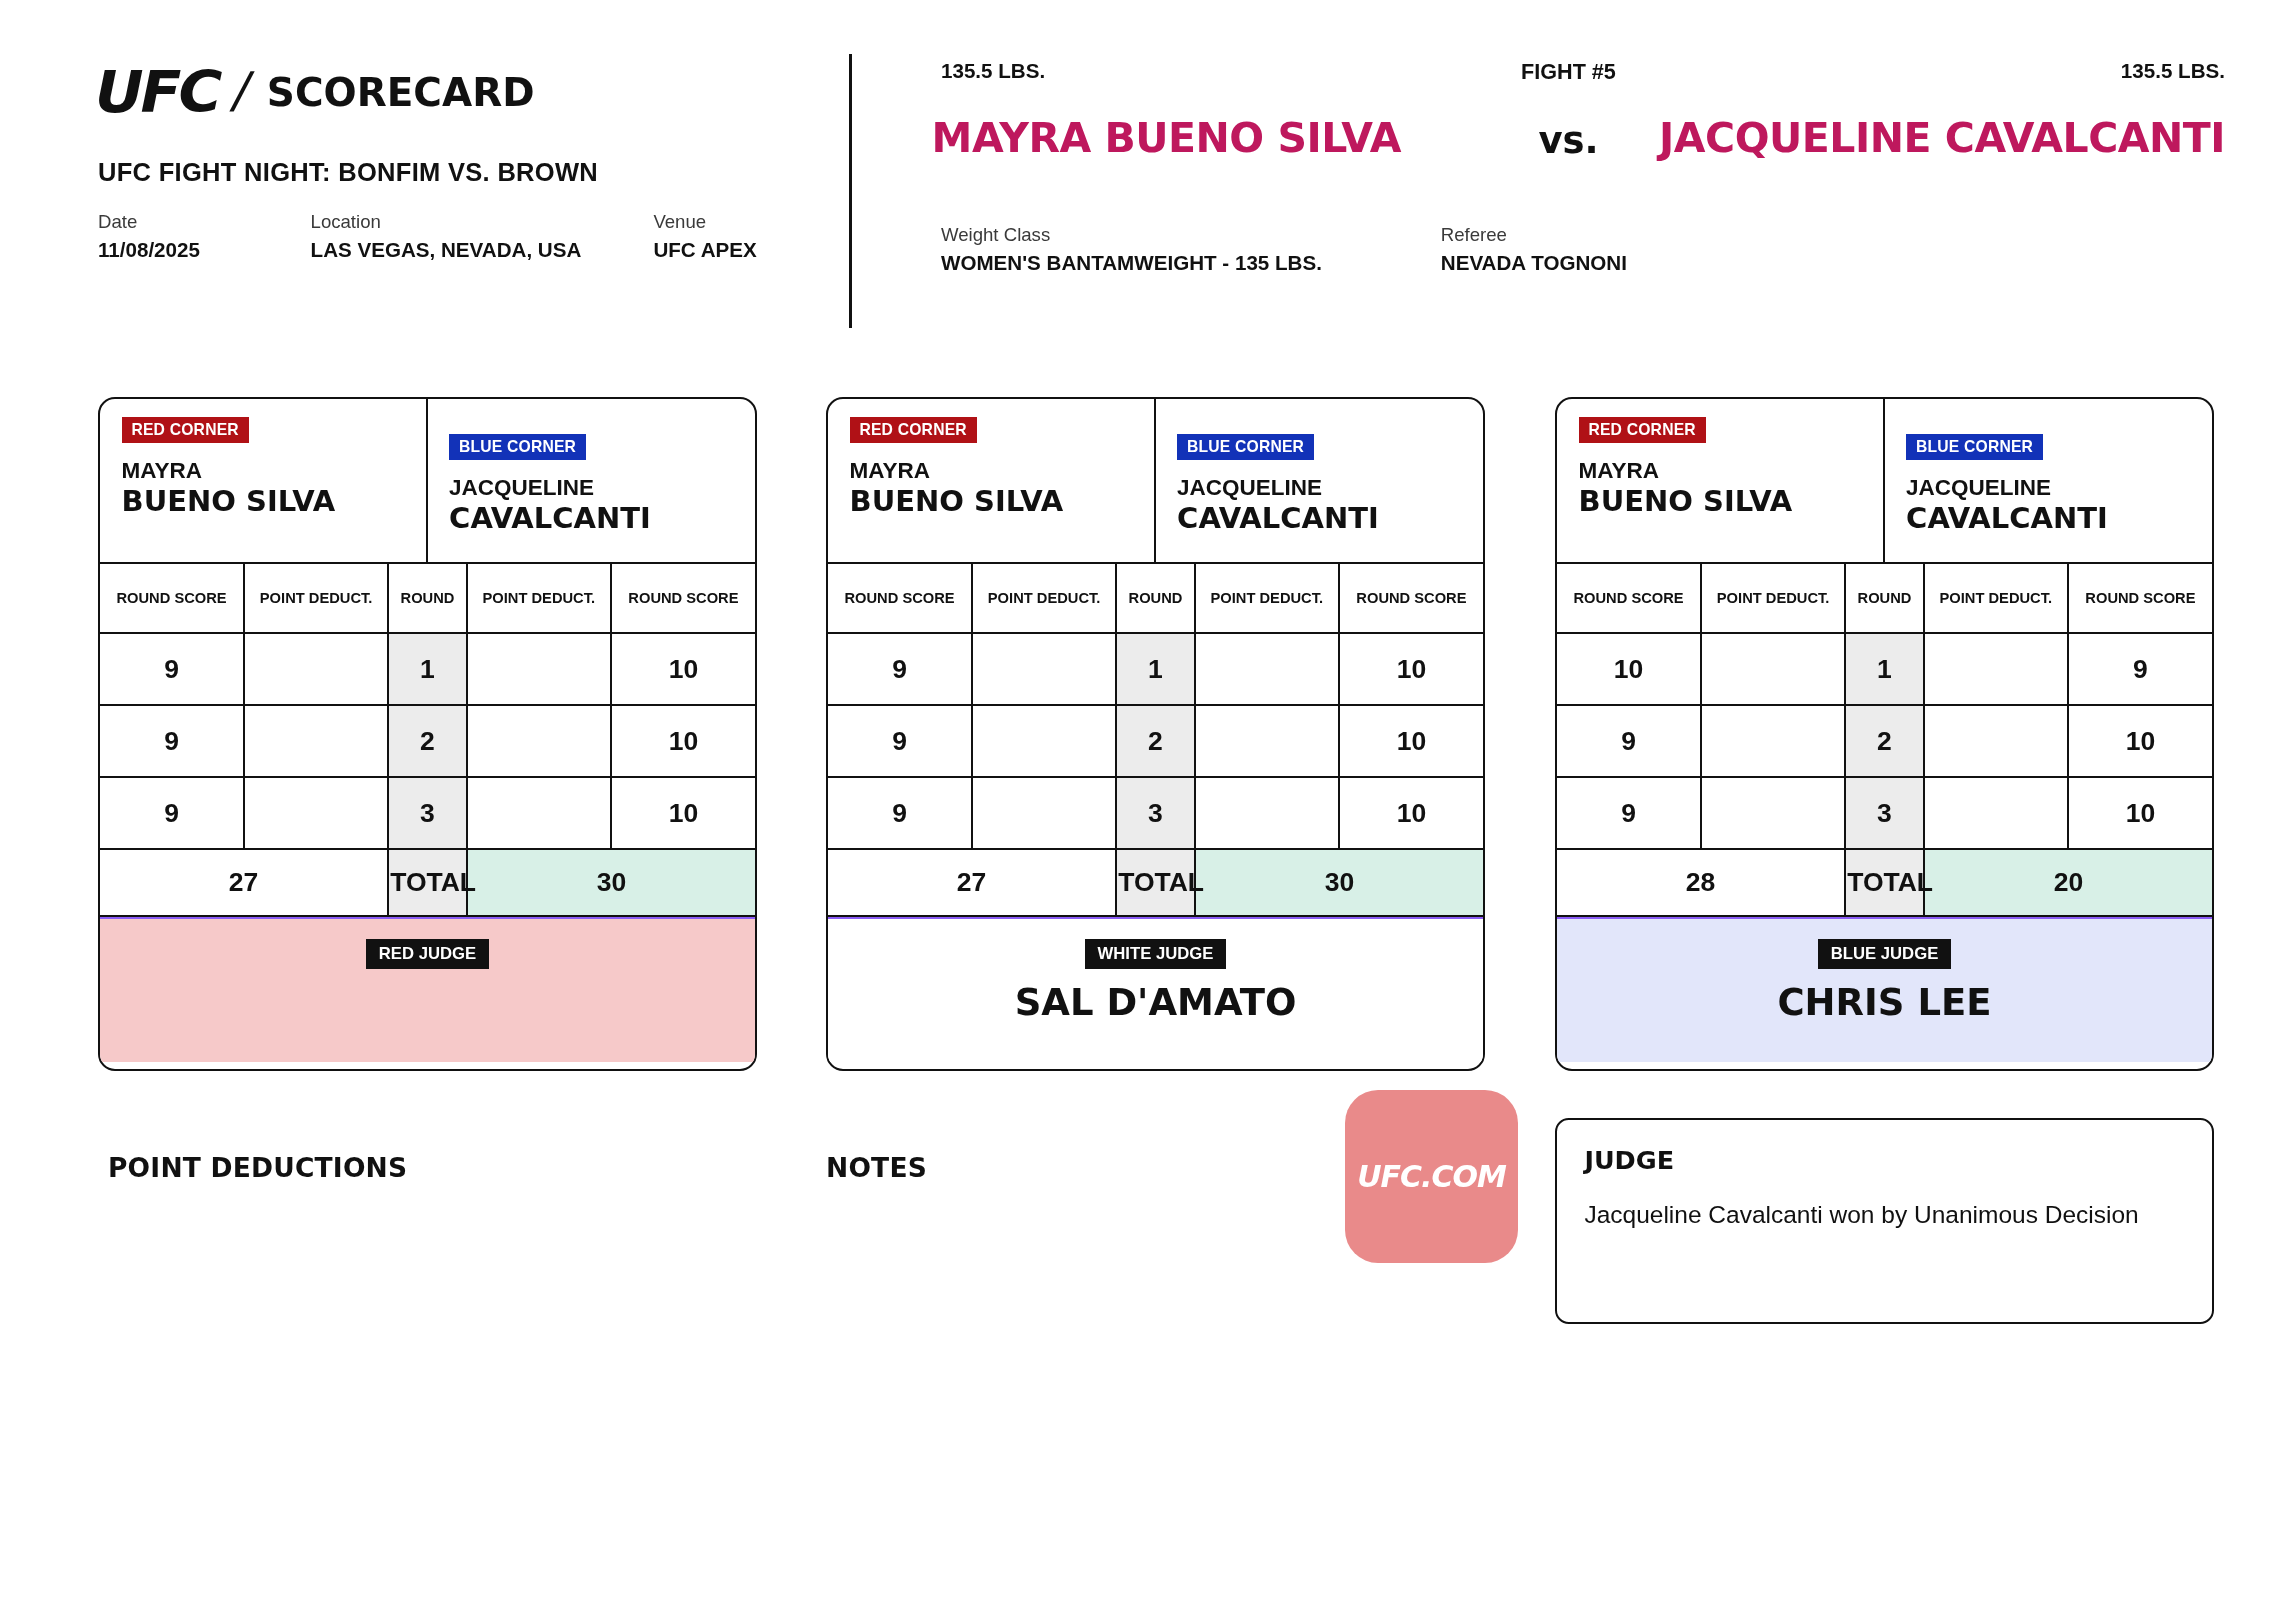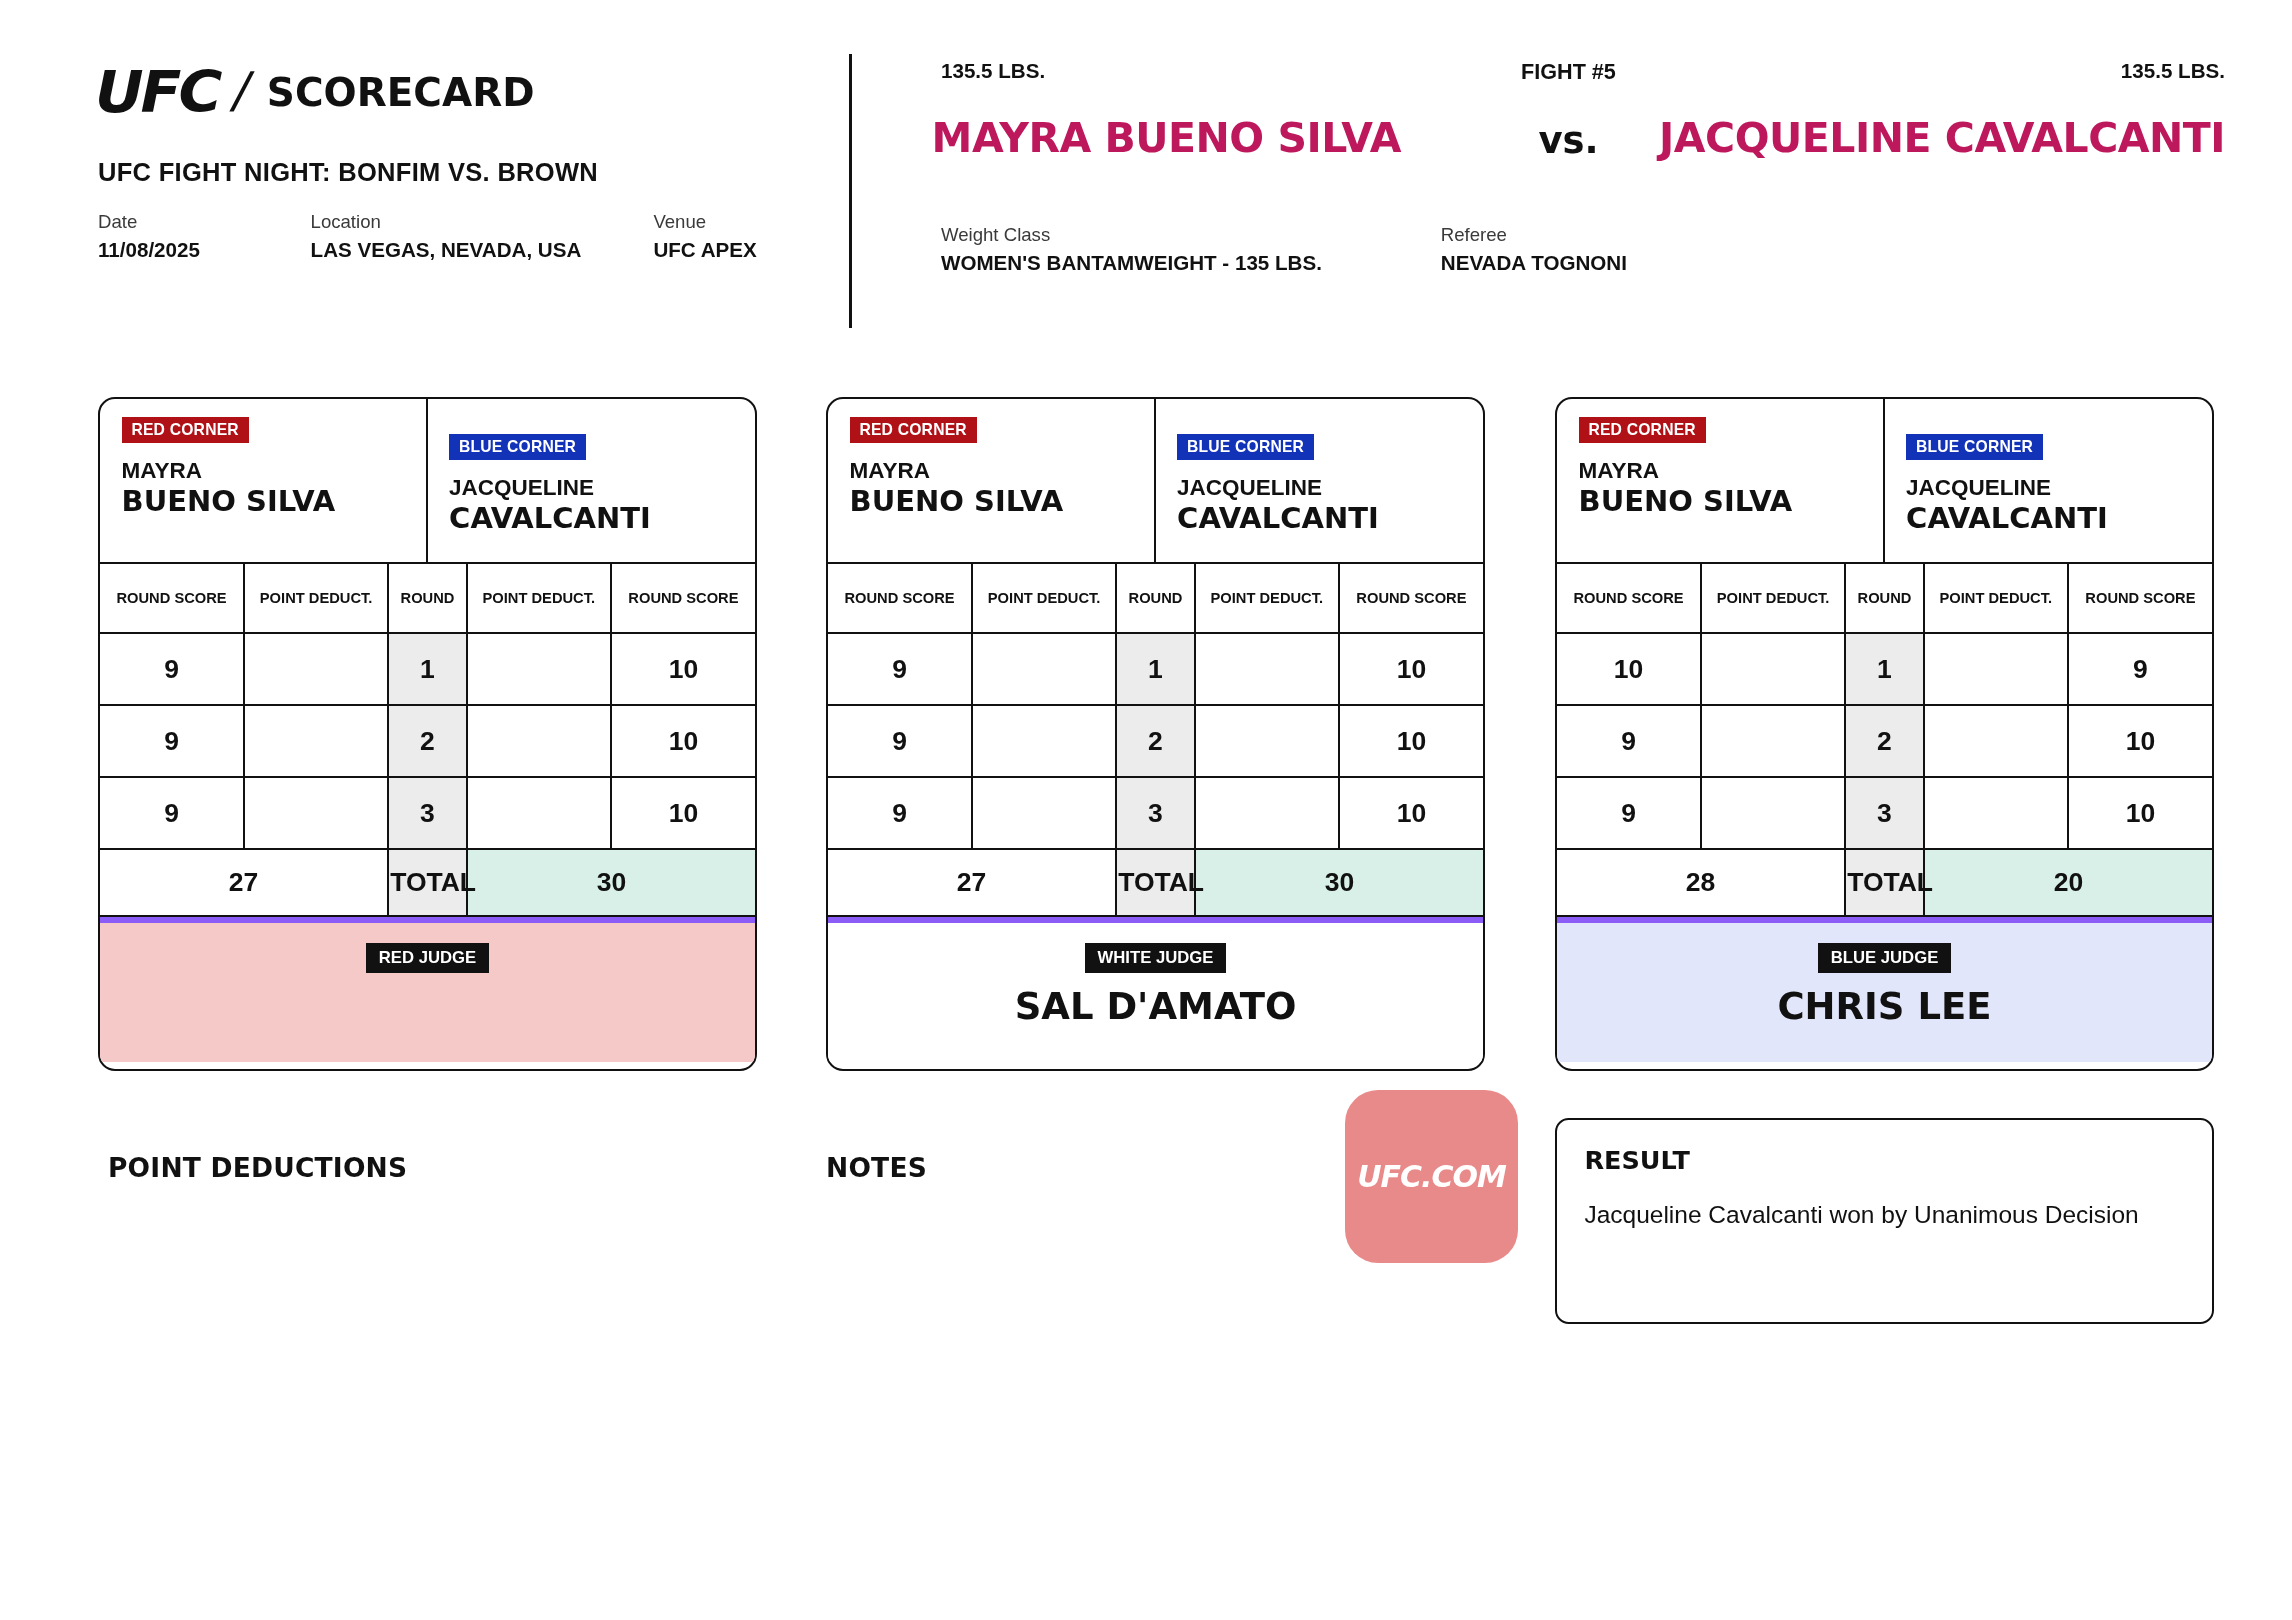--- a/index.html
+++ b/index.html
@@ -111,21 +111,21 @@
   .col-rd { width: 12%; }
   .th-round, .td-round { background: #ececec; }
   .td-total-label { background: #ececec; font-size: 14.7px; font-weight: 700; }
   .td-total-blue { background: #d8f0e7; }
   tr.total-row td { height: 67px; }
   table.score tr:first-child th { border-top: none; }
   table.score td:first-child, table.score th:first-child { border-left: none; }
   table.score td:last-child, table.score th:last-child { border-right: none; }
 
   .judge-band {
-    height: 145px; border-top: 6px solid #8b5cf6; position: relative; text-align: center;
+    height: 145px; border-top: 2px solid #8b5cf6; position: relative; text-align: center;
   }
   .judge-band.red { background: #f6c9c9; }
   .judge-band.white { background: #ffffff; }
   .judge-band.blue { background: #e2e6fa; }
   .judge-tag {
     display: inline-block; margin-top: 19.6px; background: #111; color: #fff;
     font-size: 16.7px; font-weight: 700; padding: 5.9px 12.7px 4.9px 12.7px;
   }
   .judge-name {
     font-family: "DejaVu Sans", sans-serif;
@@ -382,19 +382,19 @@
 
   <div class="bottom">
     <div class="sec-title point-deductions">POINT DEDUCTIONS</div>
     <div class="sec-title notes">NOTES</div>
 
     <div class="ufc-badge">
       <span>UFC.COM</span>
     </div>
 
     <div class="result-box">
-      <div class="result-title">RESULT</div>
+      <div class="result-title">JUDGE</div>
       <div class="result-text">Jacqueline Cavalcanti won by Unanimous Decision</div>
     </div>
   </div>
 
 </div>
 
 
 </body></html>

